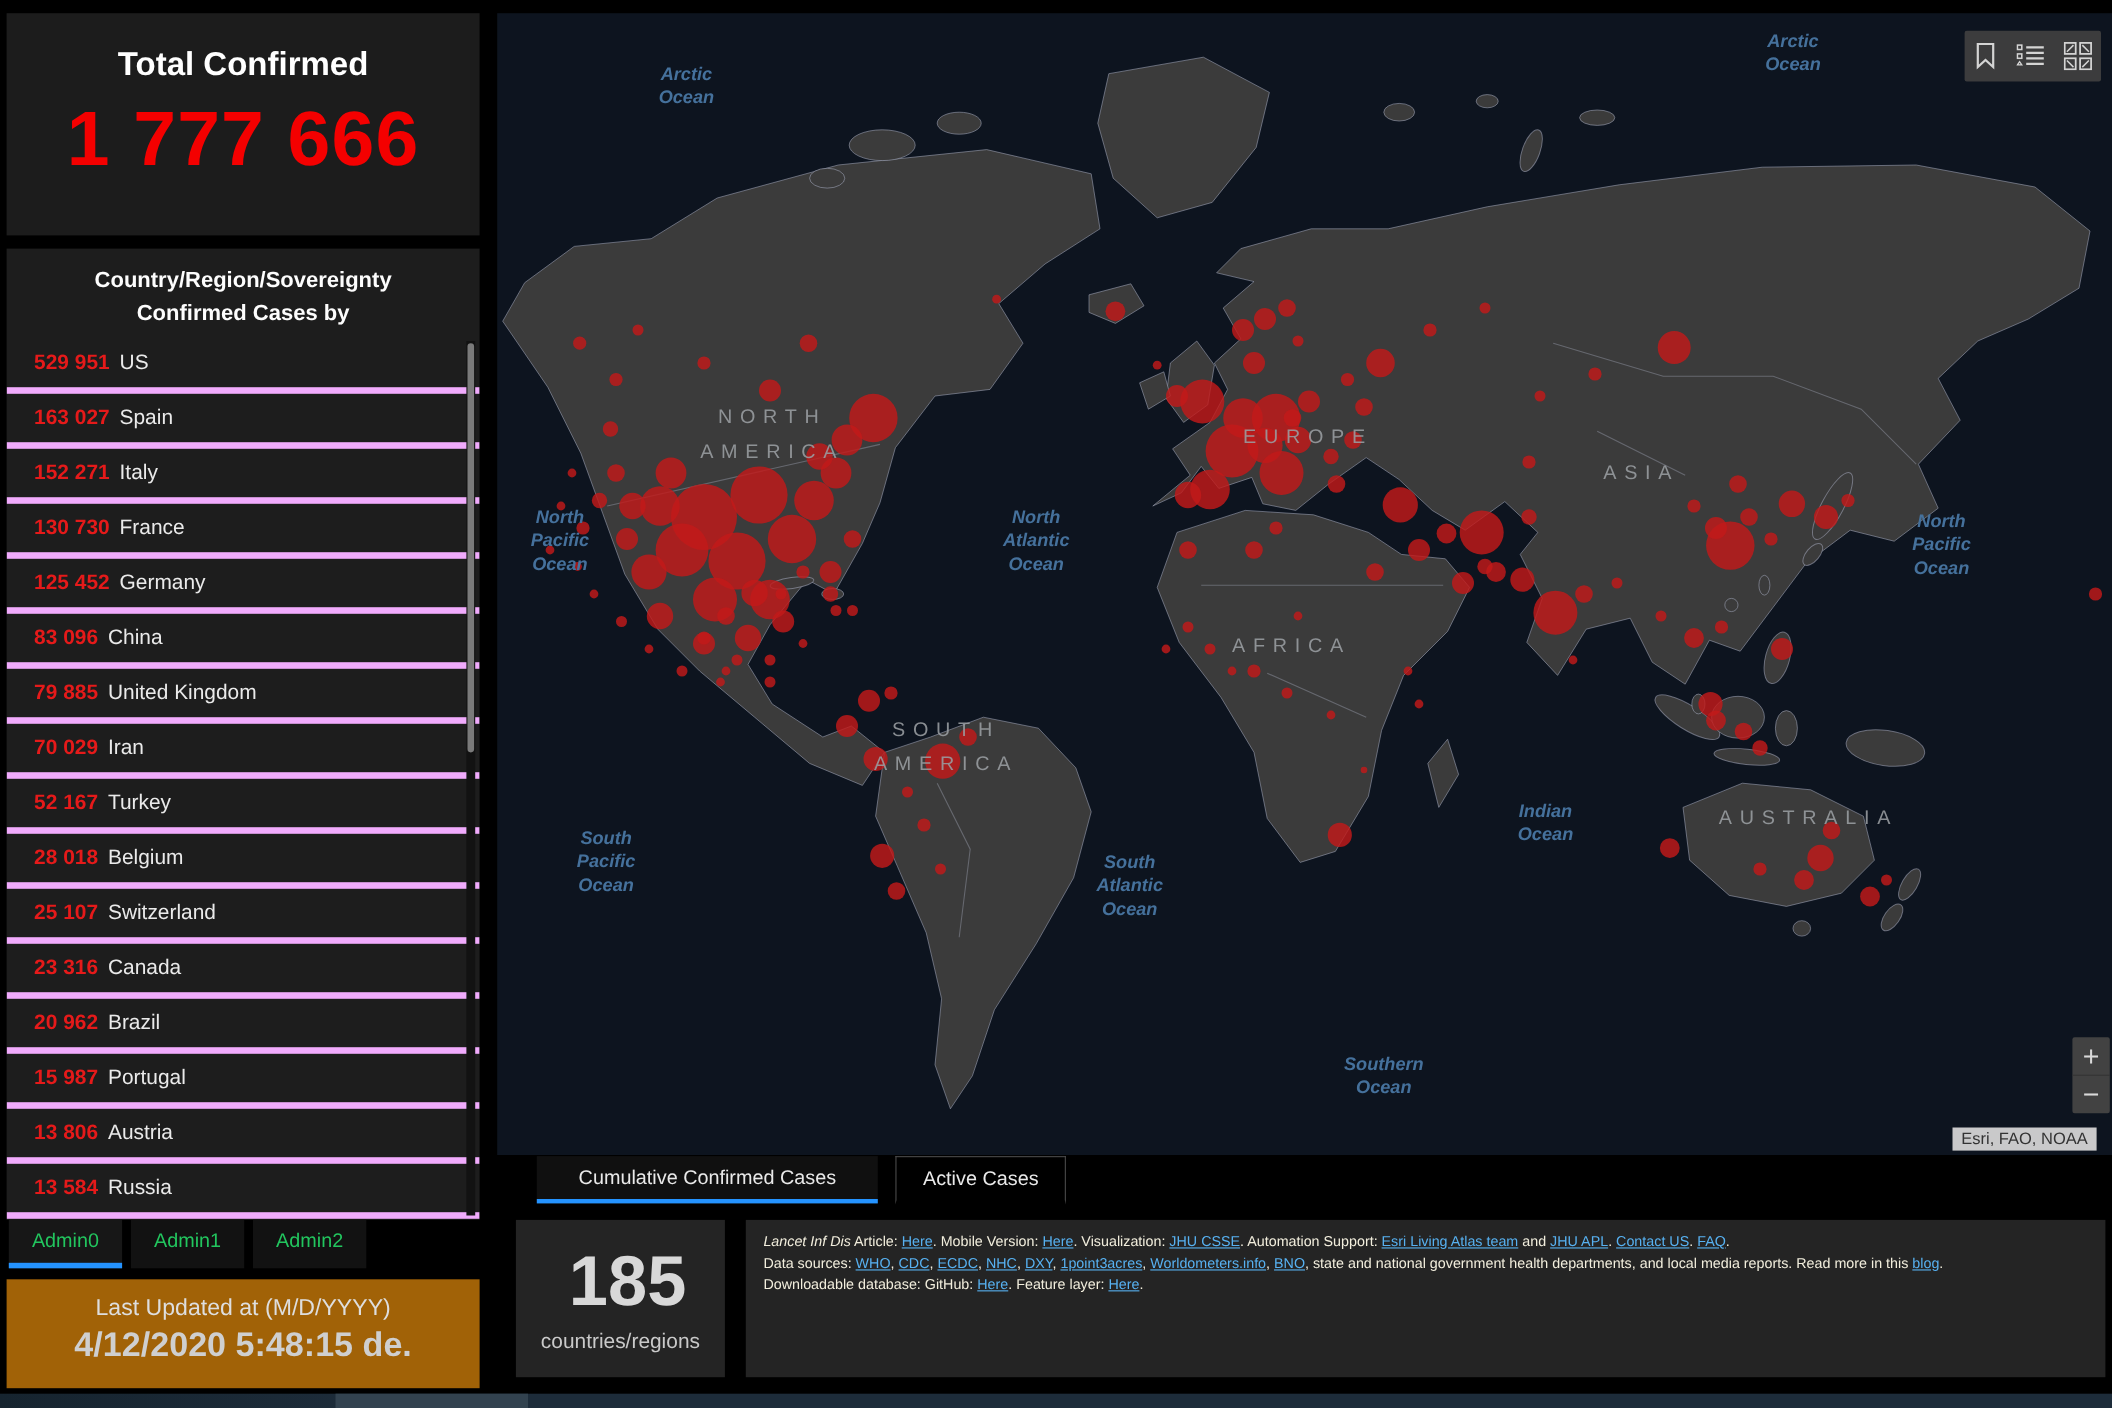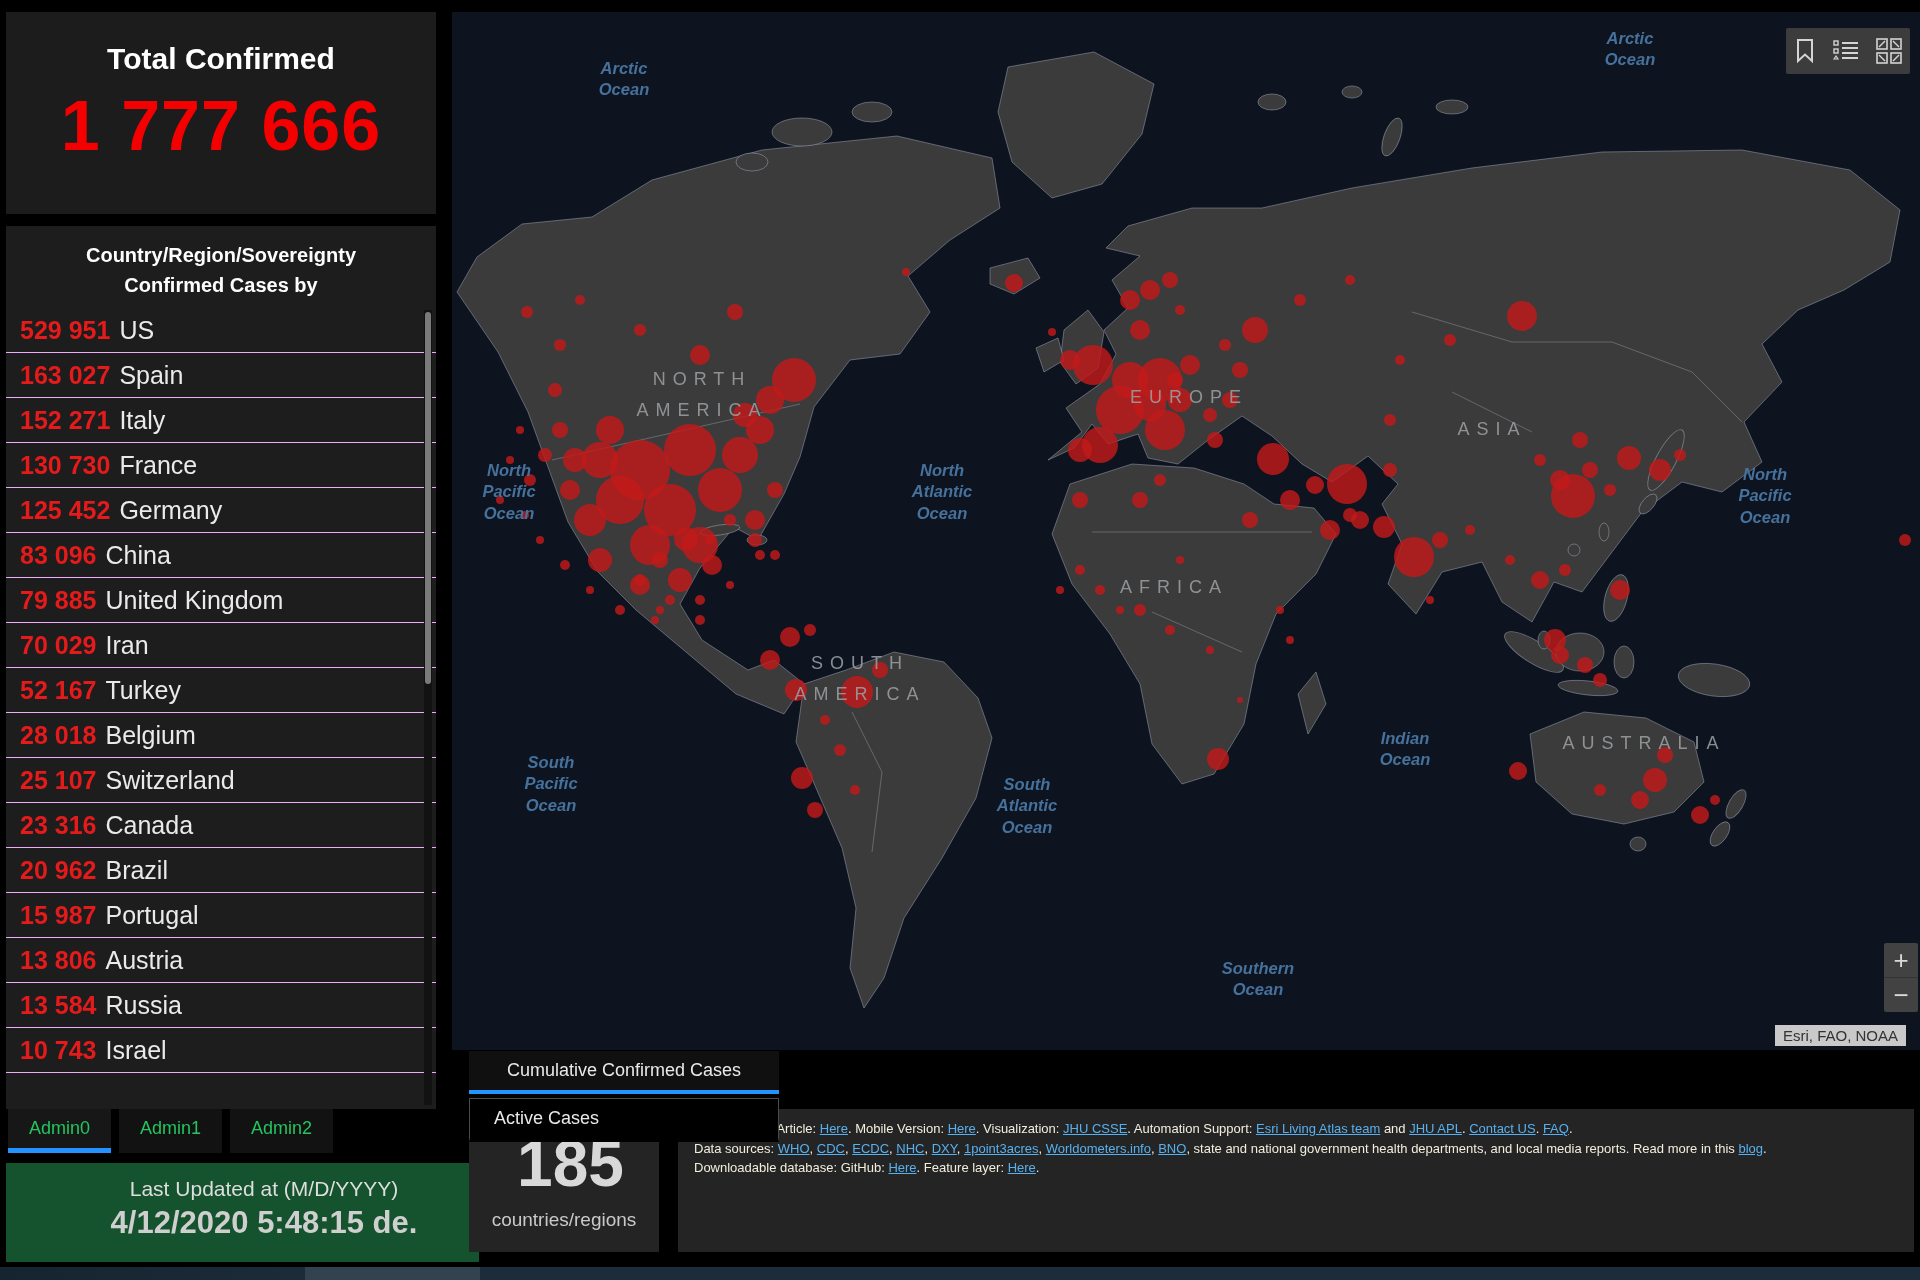--- a/index.html
+++ b/index.html
@@ -9,35 +9,35 @@
 
   
   #total-card{left:6px;top:12px;width:430px;height:202px;background:#1c1c1c;text-align:center;}
   #total-title{margin-top:30px;font-size:30px;font-weight:600;color:#fff;}
   #total-value{margin-top:10px;font-size:70px;font-weight:700;color:#f40000;letter-spacing:1px;}
 
   
   #list-card{left:6px;top:226px;width:430px;height:883px;background:#1d1d1d;overflow:hidden;}
   #list-header{padding-top:14px;text-align:center;font-size:20px;font-weight:700;color:#fdfdfd;line-height:1.5;}
   #country-list{margin-top:8px;}
-  .country-row{height:44px;line-height:44px;padding-left:14px;border-bottom:1px solid #f0abfc;
-               font-size:25px;white-space:nowrap;}
+  .country-row{height:44px;line-height:44px;padding-left:25px;border-bottom:6px solid #f0abfc;
+               font-size:19px;white-space:nowrap;}
   .c-num{color:#e51a1a;font-weight:700;margin-right:9px;}
   .c-name{color:#eaeaea;}
   #scroll-track{position:absolute;right:4px;top:84px;width:8px;height:795px;background:#121212;}
   #scroll-thumb{position:absolute;right:5px;top:86px;width:6px;height:372px;background:#7a7a7a;border-radius:3px;}
 
   
   #admin-tabs{position:absolute;left:8px;top:1109px;display:flex;gap:8px;z-index:5;}
   .admin-tab{width:103px;height:39px;background:#121212;color:#22c55e;font-size:18px;
              display:flex;align-items:center;justify-content:center;border-bottom:5px solid transparent;}
   .admin-tab.active{background:#171717;border-bottom:5px solid #2493ff;}
 
   
-  #updated-card{left:6px;top:1163px;width:430px;height:99px;background:#14532d;text-align:center;overflow:hidden;padding-left:43px;}
+  #updated-card{left:6px;top:1163px;width:430px;height:99px;background:#a16207;text-align:center;overflow:hidden;}
   #updated-label{margin-top:14px;font-size:21px;color:#dedede;}
   #updated-value{margin-top:4px;font-size:31px;font-weight:700;color:#cfcfcf;white-space:nowrap;}
 
   
   #map{position:absolute;left:452px;top:12px;width:1468px;height:1038px;background:#0d141f;overflow:hidden;}
   #map svg.world{position:absolute;left:0;top:0;}
   #map-labels{position:absolute;left:0;top:0;width:100%;height:100%;pointer-events:none;}
   .ocean-label{position:absolute;transform:translateX(-50%);text-align:center;white-space:pre-line;
                font-style:italic;font-weight:600;font-size:16.5px;line-height:1.3;color:#45719c;}
   .continent-label{position:absolute;transform:translateX(-50%);text-align:center;white-space:pre-line;
@@ -45,21 +45,21 @@
   #map-toolbar{position:absolute;right:10px;top:16px;width:124px;height:46px;background:rgba(64,64,64,.92);
                border-radius:2px;display:flex;align-items:center;justify-content:space-around;}
   #map-toolbar svg{display:block;}
   #zoom-ctl{position:absolute;right:2px;bottom:38px;width:34px;background:#424242;border-radius:2px;}
   .zoom-btn{height:34px;color:#d9d9d9;font-size:26px;display:flex;align-items:center;justify-content:center;cursor:pointer;}
   .zoom-btn + .zoom-btn{border-top:1px solid #333;}
   #attribution{position:absolute;right:14px;bottom:4px;background:rgba(217,217,217,.92);color:#333;
                font-size:15px;padding:2px 8px;}
 
   
-  #map-tabs{position:absolute;left:469px;top:1051px;display:flex;gap:4px;z-index:5;flex-direction:column;}
+  #map-tabs{position:absolute;left:488px;top:1051px;display:flex;gap:16px;z-index:5;}
   .map-tab{height:39px;padding:0 24px;color:#e9e9e9;font-size:18px;display:flex;align-items:center;
            background:#000;border:1px solid #4a4a4a;border-bottom:4px solid transparent;}
   .map-tab.active{background:#101010;border:none;border-bottom:4px solid #2493ff;padding:0 38px;}
 
   
   #stats-card{left:469px;top:1109px;width:190px;height:143px;background:#242424;text-align:center;}
   #stats-value{margin-top:18px;font-size:64px;font-weight:700;color:#d8d8d8;padding-left:13px;}
   #stats-label{margin-top:8px;font-size:19px;color:#c9c9c9;}
   #footer-card{left:678px;top:1109px;width:1236px;height:143px;background:#242424;
                padding:10px 16px;box-sizing:border-box;}

